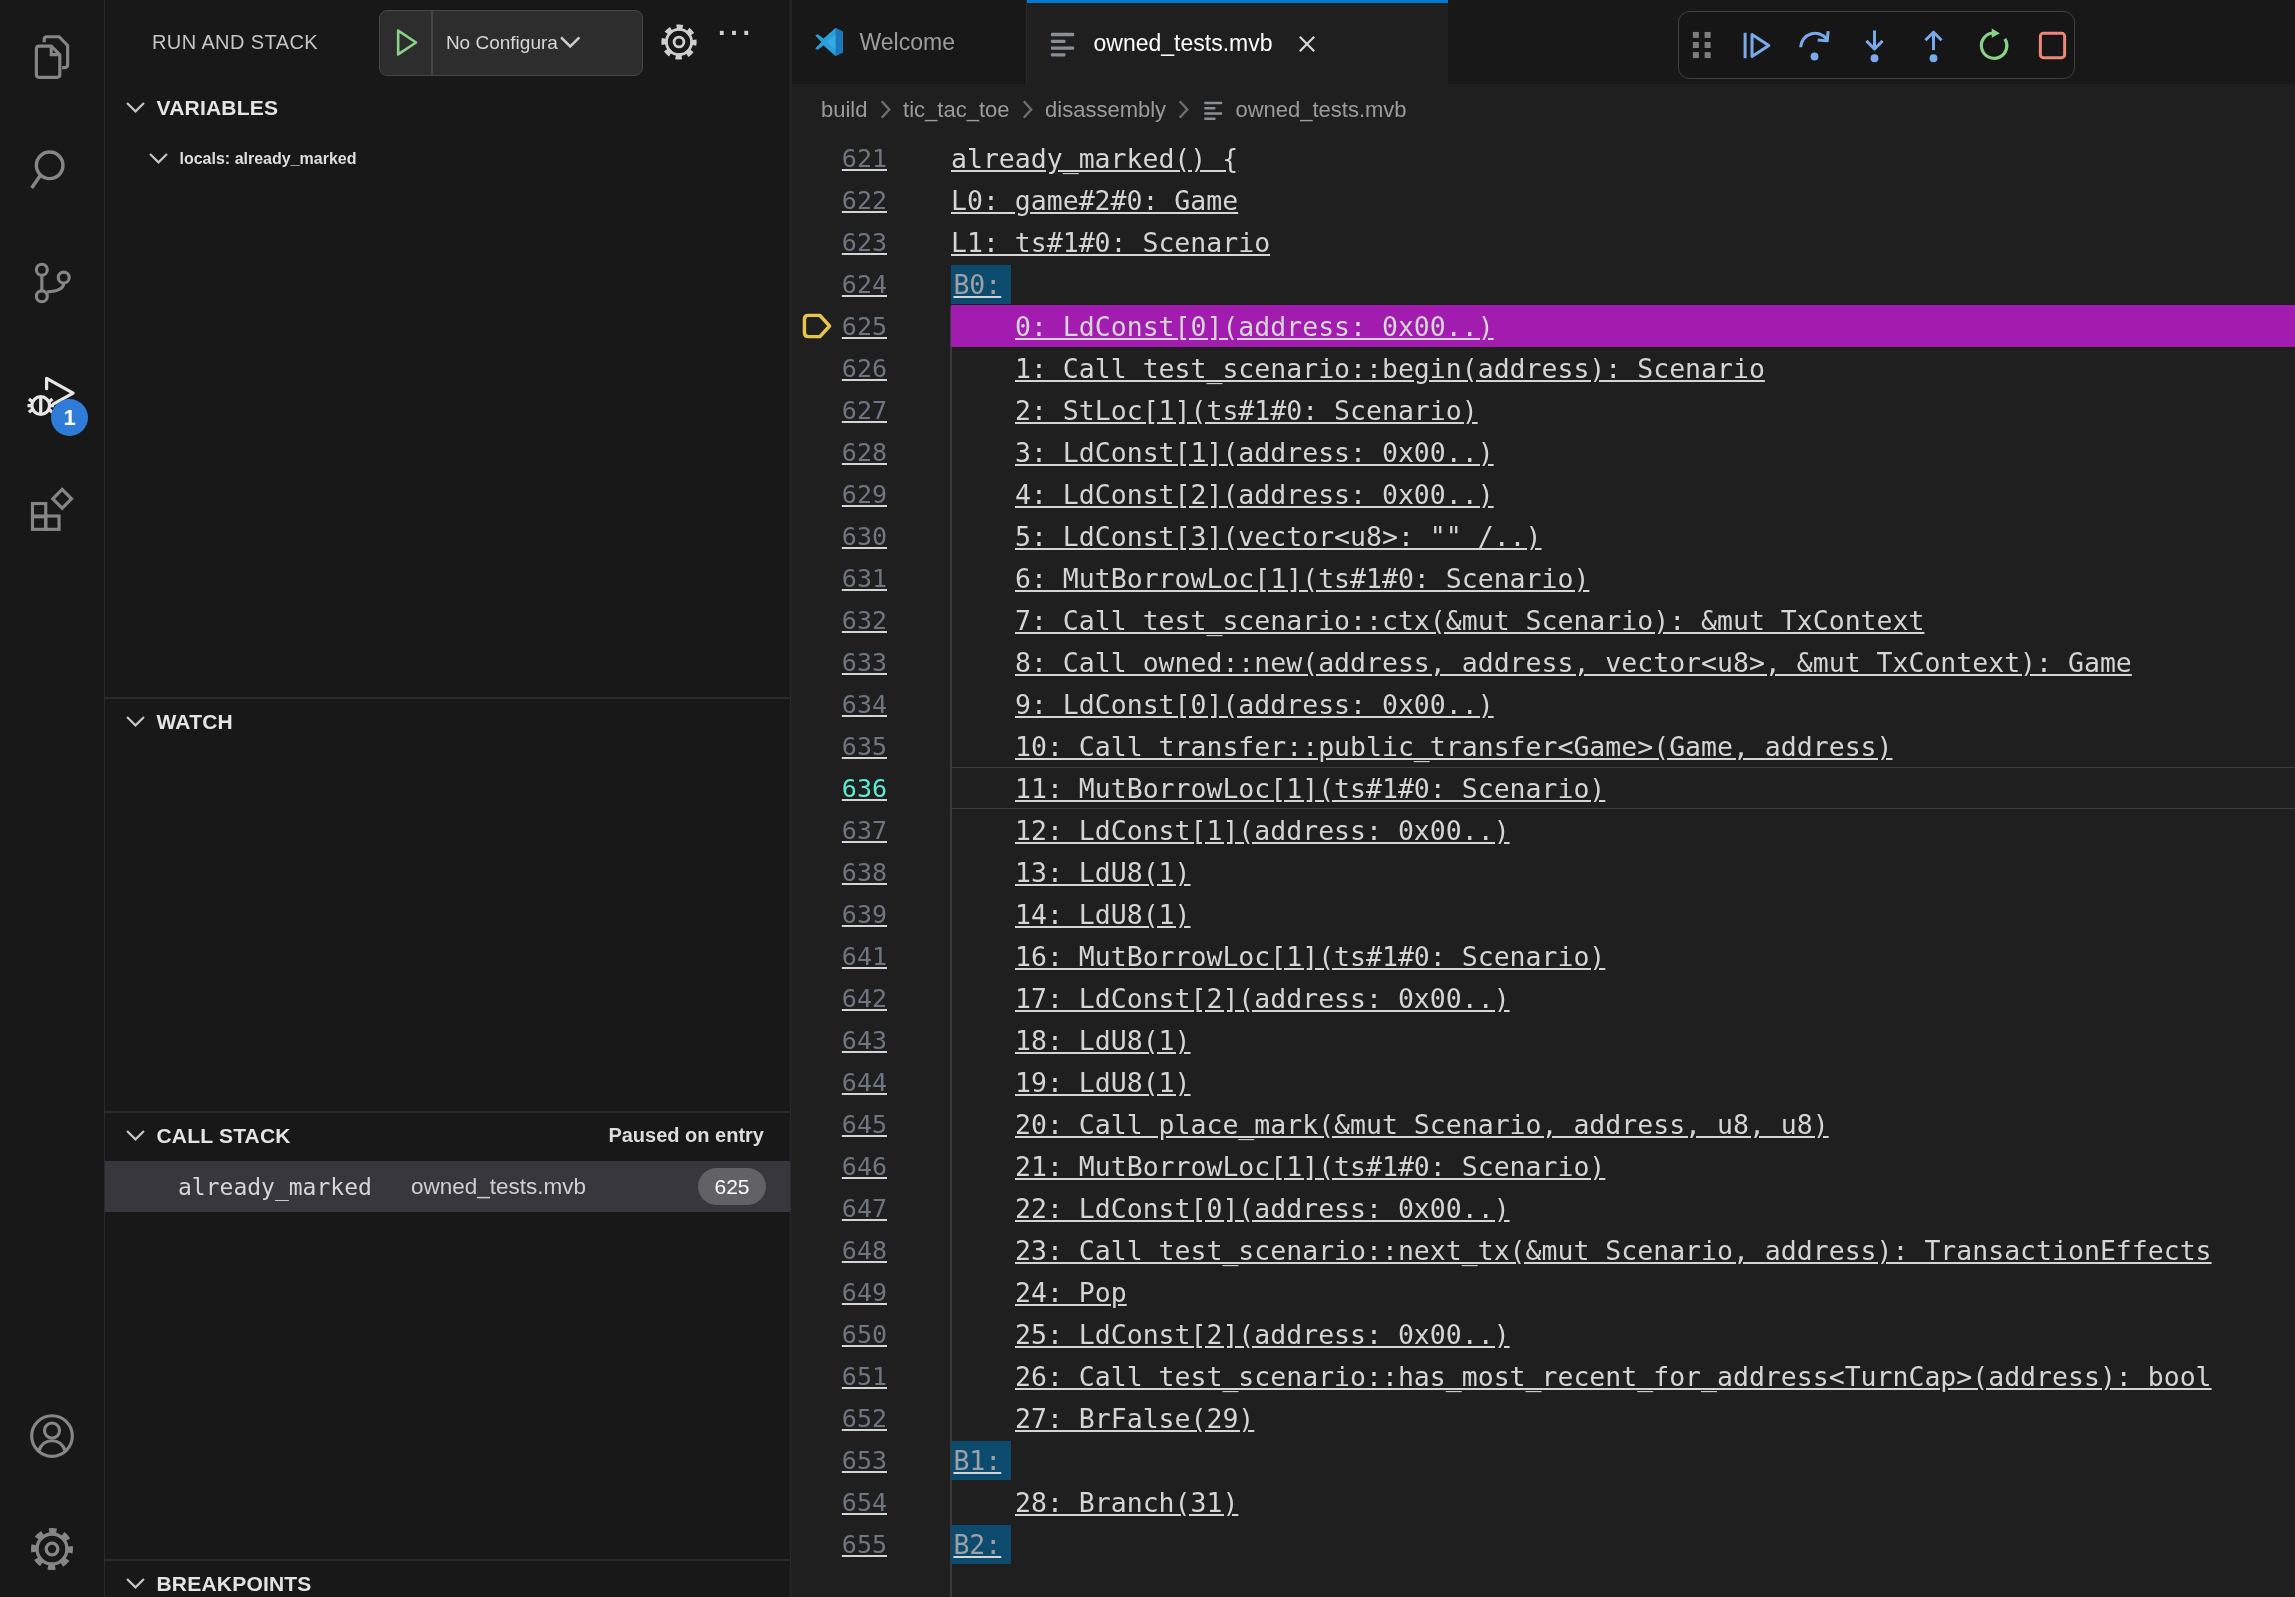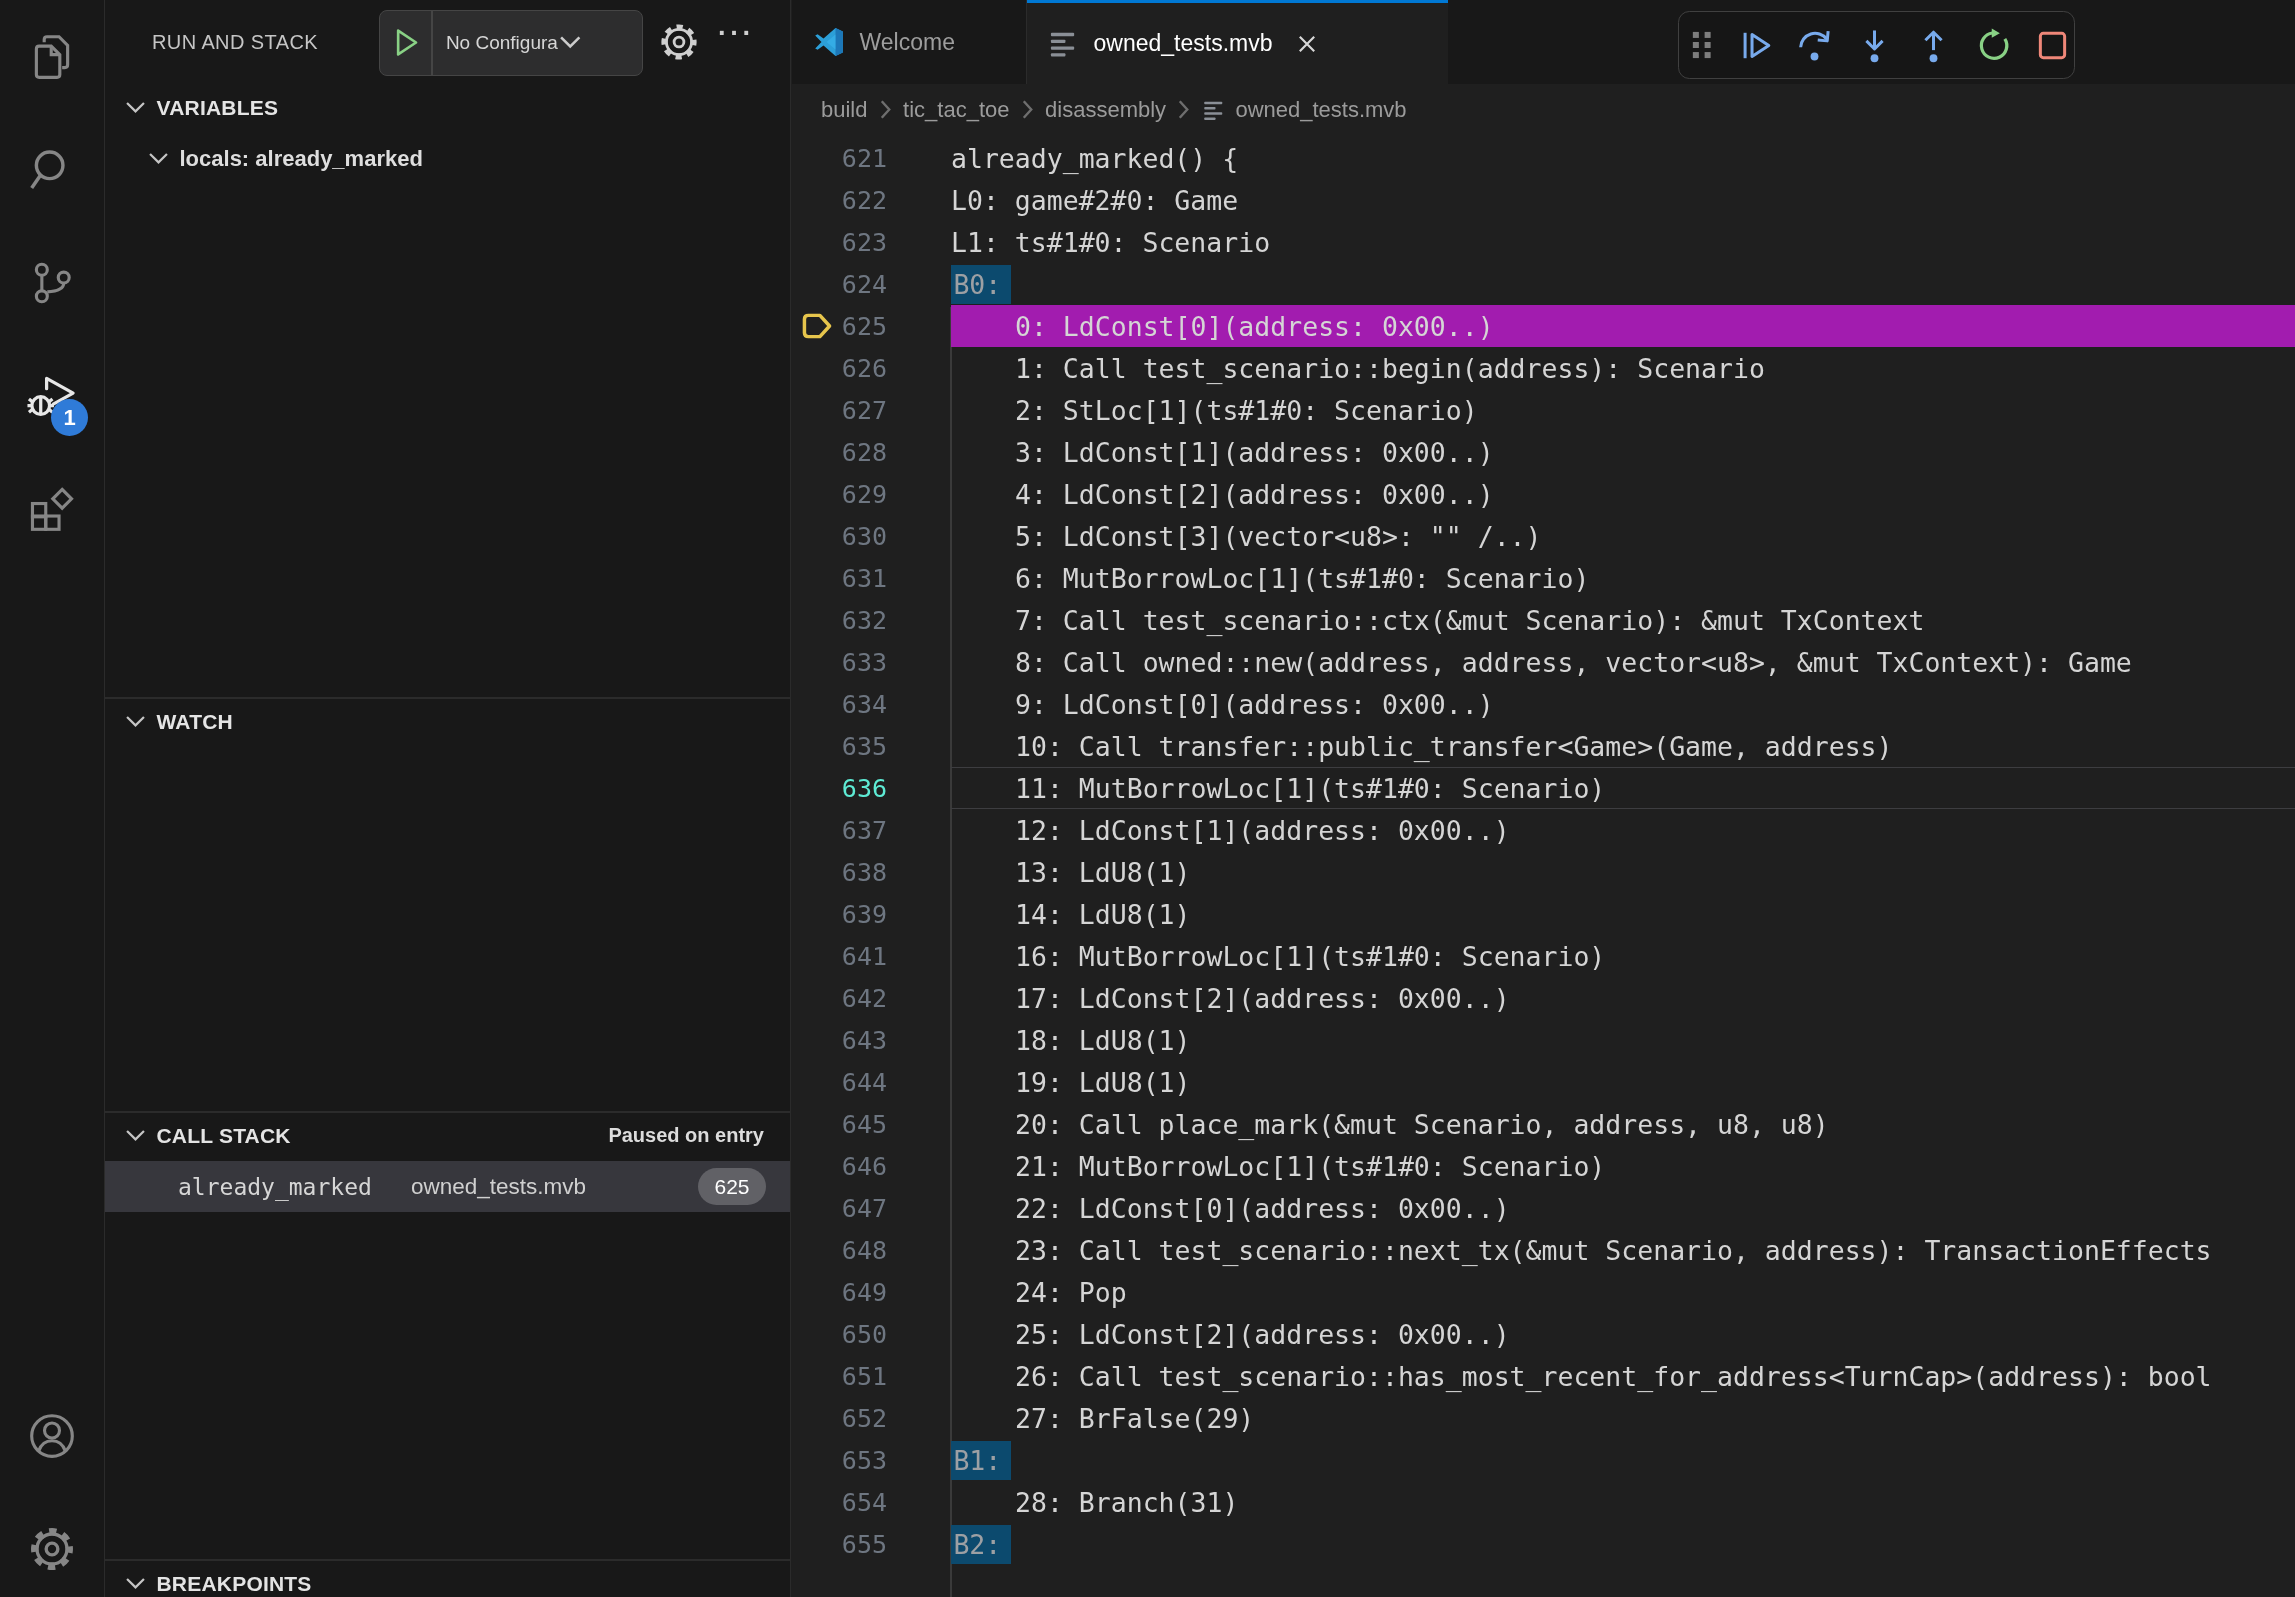--- a/index.html
+++ b/index.html
@@ -33,21 +33,21 @@
   .hdr-gear{position:absolute;left:553px;top:21px;cursor:pointer;}
   .hdr-dots{position:absolute;left:613px;top:17.7px;font-size:27px;font-weight:bold;color:#cfcfcf;
             letter-spacing:3.2px;cursor:pointer;}
 
   .sect-row{position:absolute;left:0;width:100%;height:47px;display:flex;align-items:center;cursor:pointer;}
   .sect-chev{margin-left:20px;margin-right:10.5px;}
   .sect-label{font-size:21px;font-weight:bold;color:#e4e4e4;letter-spacing:0.2px;}
   .sect-divider{position:absolute;left:0;width:100%;height:1.6px;background:#2b2b2b;}
 
   .locals-row{position:absolute;left:0;top:135px;width:100%;height:47px;display:flex;align-items:center;cursor:pointer;}
-  .locals-label{font-size:22px;font-weight:bold;color:#dedede;}
+  .locals-label{font-size:16px;font-weight:bold;color:#dedede;}
 
   .cs-status{position:absolute;right:26px;font-size:20px;font-weight:bold;color:#dcdcdc;}
   .cs-frame{position:absolute;left:0;top:1161px;width:100%;height:51px;background:#37373d;
             display:flex;align-items:center;cursor:pointer;}
   .cs-fn{margin-left:73px;font-family:"DejaVu Sans Mono",monospace;font-size:23px;color:#d6d6d6;}
   .cs-file{margin-left:39px;font-size:22.5px;color:#d0d0d0;}
   .cs-badge{position:absolute;right:24px;width:68px;height:37px;border-radius:18.5px;background:#616166;
             color:#ffffff;font-size:21px;display:flex;align-items:center;justify-content:center;}
 
   
@@ -70,21 +70,21 @@
   .bc-item{margin-left:0;cursor:pointer;white-space:nowrap;}
   .bc-first{margin-left:29px;}
   .bc-sep{margin:0 11.3px;}
   .bc-file{display:flex;align-items:center;cursor:pointer;}
   .bc-file .fico{margin-right:9.7px;}
 
   
   .code{position:absolute;left:0;top:135px;width:100%;height:1462px;background:#1f1f1f;
         font-family:"DejaVu Sans Mono",monospace;font-size:26.5px;color:#d5d5d5;padding-top:2.4px;}
   .guide{position:absolute;left:158px;top:172px;bottom:0;width:1.6px;background:#3a3a3a;}
-  .row{height:42px;display:flex;align-items:stretch;position:relative;}
+  .row{height:42px;display:flex;align-items:stretch;position:relative;text-decoration:underline;}
   .g{width:159px;box-sizing:border-box;text-align:right;padding-right:64px;font-size:25px;
      color:#6e7681;position:relative;display:flex;align-items:center;justify-content:flex-end;cursor:pointer;}
   .c{flex:1;white-space:pre;display:flex;align-items:center;box-sizing:border-box;cursor:text;}
   .c.ind{padding-left:64px;}
   .row.paused .c{background:#a21caf;}
   .row.cursor .c{border-top:1.6px solid #3d3d40;border-bottom:1.6px solid #3d3d40;}
   .row.cursor .g{color:#5eead4;}
   .chip{background:#0c4a6e;color:#9da0a4;display:flex;align-items:center;height:39px;
         padding:0 9.7px 0 2.4px;}
   .arrow{position:absolute;left:8px;top:50%;transform:translateY(-50%);}

